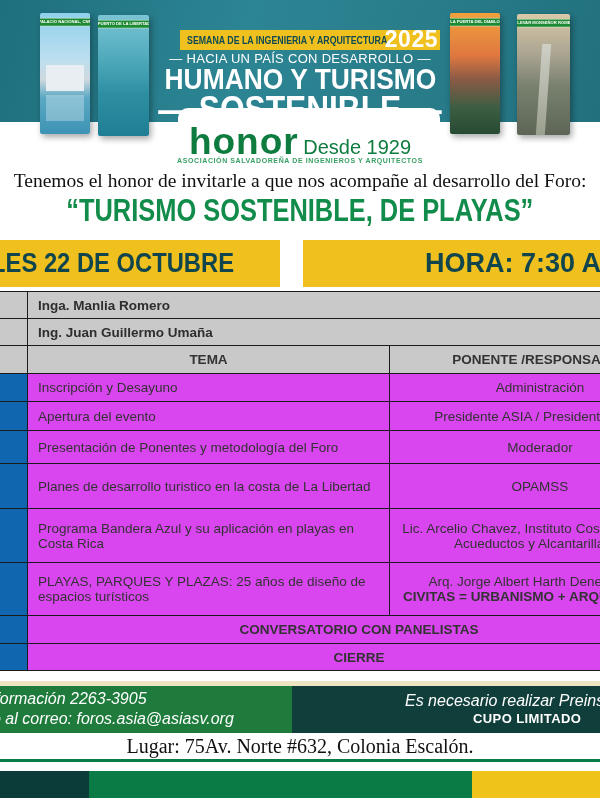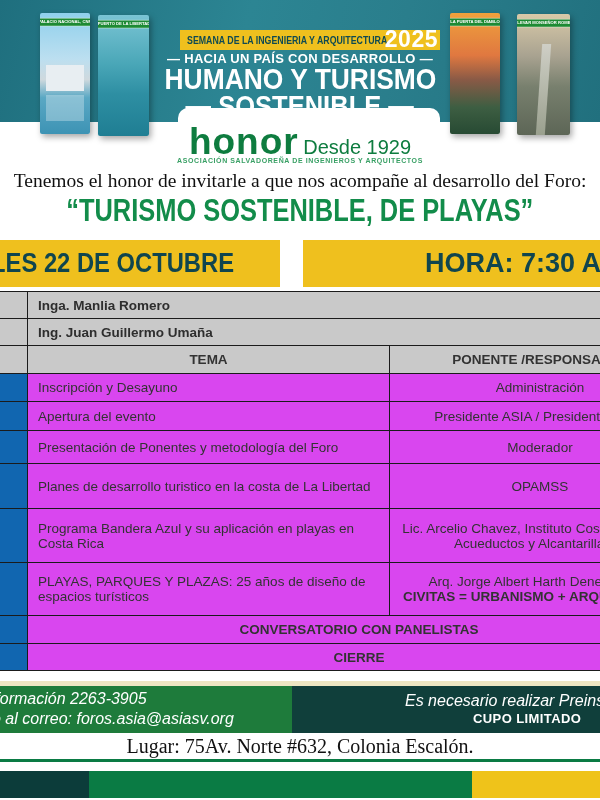--- a/index.html
+++ b/index.html
@@ -25,24 +25,24 @@
   .c3{top:13px;left:450px;width:50px;height:121px;background:linear-gradient(180deg,#f0a13c 0%,#e07840 35%,#8a5a46 55%,#3d5e42 78%,#274a33 100%);}
   .c4{top:14px;left:517px;width:53px;height:121px;background:linear-gradient(180deg,#d8c9a8 0%,#a8a290 35%,#78806e 60%,#5d6656 100%);}
   .c1::after{content:"";position:absolute;left:6px;top:52px;width:38px;height:26px;background:#e8eef2;box-shadow:0 30px 0 rgba(230,240,245,.35);}
   .c4::after{content:"";position:absolute;left:22px;top:30px;width:9px;height:91px;background:linear-gradient(180deg,#cfcfc6,#9aa08e);transform:skewX(-4deg);}
 
   .event-banner{position:absolute;top:30px;left:180px;width:260px;height:20px;background:#efc01e;}
   .event-banner-text{display:inline-block;line-height:20px;font-size:10px;font-weight:800;color:#0f4a52;
     white-space:nowrap;transform:scaleX(.88);transform-origin:left center;padding-left:8px;}
   .event-year{position:absolute;right:2px;top:-4px;font-size:23px;font-weight:800;color:#ffffff;letter-spacing:.5px;}
 
-  .tagline{position:absolute;top:51px;left:0;width:600px;text-align:center;color:#fff;font-size:13px;font-weight:700;letter-spacing:.3px;}
+  .tagline{position:absolute;top:51px;left:0;width:600px;text-align:center;color:#fff;font-size:13px;font-weight:400;letter-spacing:.3px;}
   .big-title{position:absolute;left:0;width:600px;text-align:center;color:#fff;font-weight:800;line-height:1;}
   .bt1{top:64px;font-size:30px;}
-  .bt2{top:92px;font-size:29px;}
+  .bt2{top:92px;font-size:36px;}
   .cond{display:inline-block;white-space:nowrap;transform:scaleX(.88);transform-origin:center;}
 
   
   .logo-row{position:absolute;top:123px;left:0;width:600px;text-align:center;line-height:1;}
   .logo-wordmark{font-size:37px;font-weight:800;color:#0e7c3f;letter-spacing:1px;vertical-align:baseline;}
   .logo-since{font-family:Liberation Sans, sans-serif;font-size:20px;color:#0e7c3f;}
   .logo-subtitle{position:absolute;top:157px;left:0;width:600px;text-align:center;font-size:7px;font-weight:700;color:#39a065;letter-spacing:.6px;}
 
   
   .invitation{position:absolute;top:170px;left:50%;transform:translateX(-50%);white-space:nowrap;

